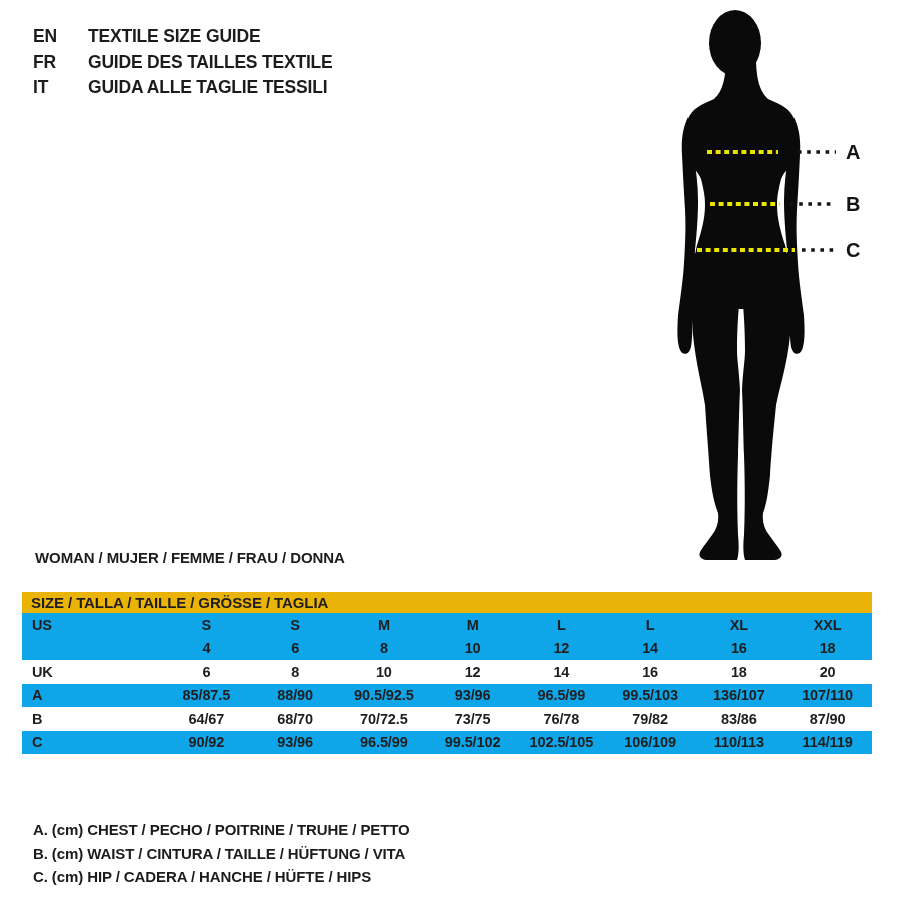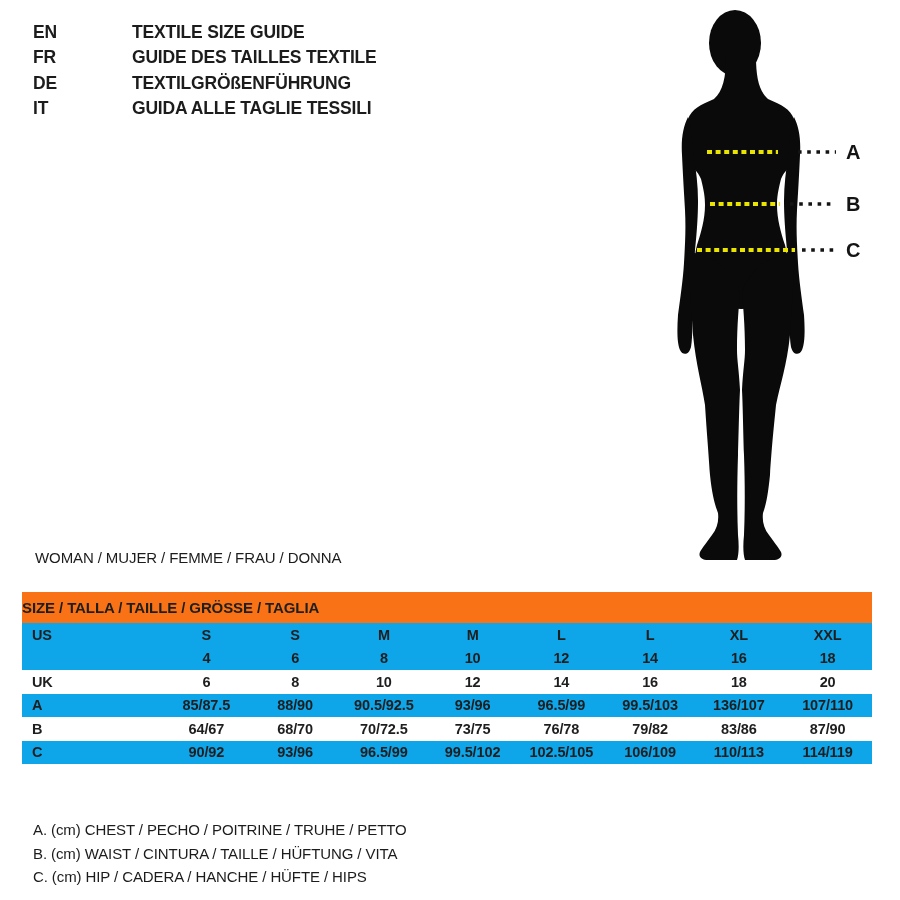--- a/index.html
+++ b/index.html
@@ -3,63 +3,59 @@
 <meta charset="utf-8">
 <style>
   * { margin:0; padding:0; box-sizing:border-box; }
   html,body { width:900px; height:900px; background:#ffffff; }
   body { font-family:"Liberation Sans", sans-serif; color:#1c1c1c; position:relative; overflow:hidden; }
 
   .page { position:absolute; inset:0; background:#fff; }
 
   
   .lang-list { position:absolute; left:33px; top:22px; }
-  .lang-row { display:flex; height:25.4px; align-items:flex-start;
-              font-size:17.5px; font-weight:700; letter-spacing:-0.2px;gap:44px; }
+  .lang-row { display:flex; height:25.4px; align-items:flex-end;
+              font-size:17.5px; font-weight:700; letter-spacing:-0.2px; }
   .lang-code { width:55px; flex:0 0 55px; }
 
   
   .figure { position:absolute; left:640px; top:5px; width:260px; height:560px; }
   .figure text { font-family:"Liberation Sans", sans-serif; font-size:20px; font-weight:600; fill:#141414; }
 
   
   .section-title { position:absolute; left:35px; top:549px;
-                   font-size:15px; font-weight:400; letter-spacing:-0.1px; }
+                   font-size:15px; font-weight:700; letter-spacing:-0.1px; }
 
   
   .size-table { position:absolute; left:22px; top:592px; width:850px;
                 border-collapse:collapse; table-layout:fixed;
                 font-size:14.5px; font-weight:700; color:#1e1e1e; letter-spacing:-0.1px; }
   .size-table td { padding:0; height:23.5px; text-align:center; vertical-align:middle; }
   .size-table td.rowlabel { text-align:left; padding-left:10px; }
   .size-table tr.shaded { background:#0ea5e9; }
-  .size-table tr.table-header td { background:#f97316; text-align:left; 
-                                   height:31px; font-size:15px; }
-
-  
-  .legend { position:absolute; left:33px; top:818px; font-size:15px; font-weight:400;
+  .size-table tr.table-header td { background:#eab308; text-align:left; padding-left:9px;
+                                   height:21px; font-size:15px; }
+
+  
+  .legend { position:absolute; left:33px; top:818px; font-size:15px; font-weight:700;
             line-height:23.5px; letter-spacing:-0.1px; }
 </style>
 </head>
 <body>
 
 <div class="page">
 
   <div class="lang-list">
     <div class="lang-row">
       <span class="lang-code">EN</span>
       <span class="lang-label">TEXTILE SIZE GUIDE</span>
     </div>
     <div class="lang-row">
       <span class="lang-code">FR</span>
       <span class="lang-label">GUIDE DES TAILLES TEXTILE</span>
-    </div>
-    <div class="lang-row">
-      <span class="lang-code">DE</span>
-      <span class="lang-label">TEXTILGRÖßENFÜHRUNG</span>
     </div>
     <div class="lang-row">
       <span class="lang-code">IT</span>
       <span class="lang-label">GUIDA ALLE TAGLIE TESSILI</span>
     </div>
   </div>
 
   <svg class="figure" viewBox="0 0 260 560" xmlns="http://www.w3.org/2000/svg">
     <g fill="#0a0a0a">
 

